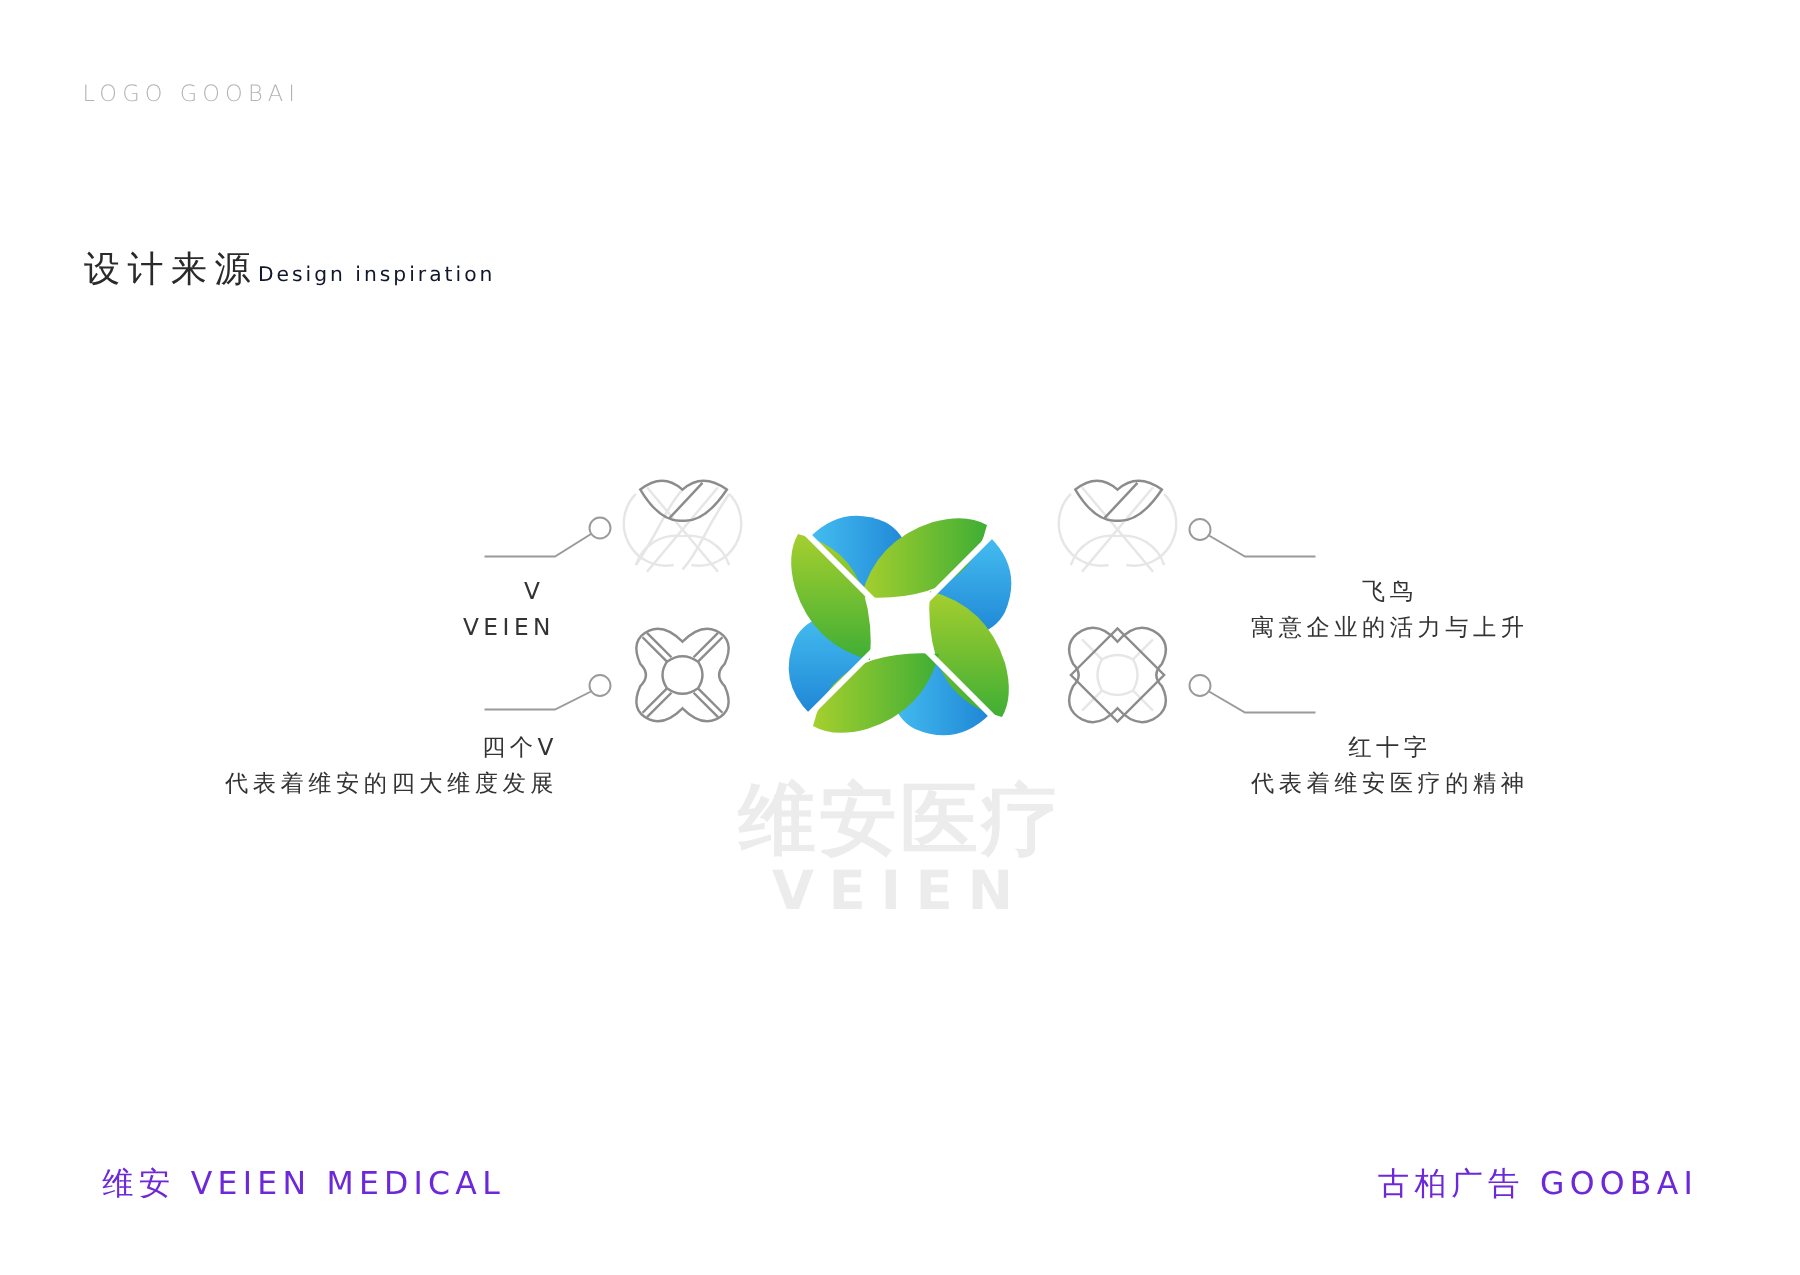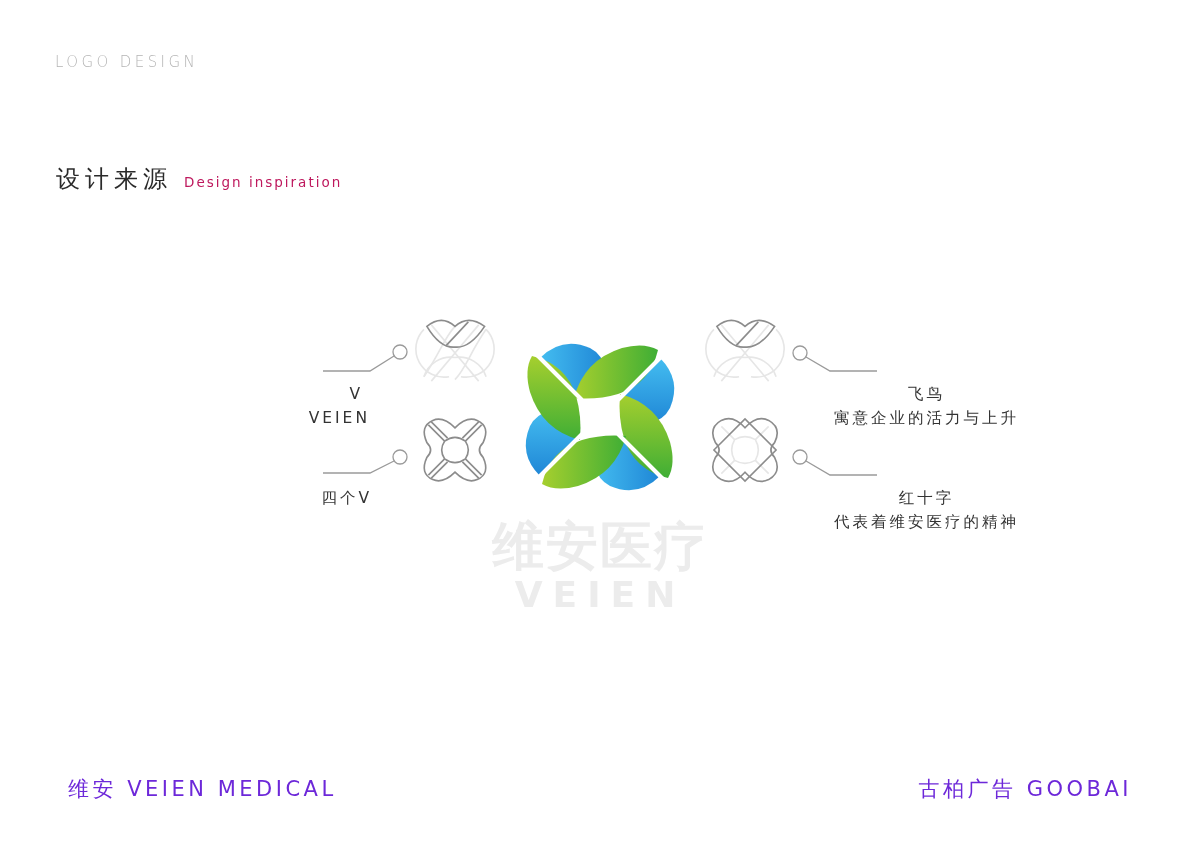--- a/index.html
+++ b/index.html
@@ -7,41 +7,41 @@
     width: 1200px; height: 850px; background: #ffffff; position: relative; overflow: hidden;
     font-family: "DejaVu Sans", "Liberation Sans", sans-serif;
   }
   .abs { position: absolute; }
   .kicker {
     left: 55px; top: 53px; font-size: 15px; letter-spacing: 3.4px; color: #b4b4b4; font-weight: 300;
     font-family: "DejaVu Sans", sans-serif;
   }
   .section-title { left: 56px; top: 148px; display: flex; align-items: baseline; }
   .section-title .cn { font-size: 24px; color: #2a2a2a; letter-spacing: 5px; margin-top: 15px; }
-  .section-title .en { font-size: 13.5px; color: #be185d; letter-spacing: 2px; margin-left: 12px; }
+  .section-title .en { font-size: 13.5px; color: #0f172a; letter-spacing: 2px; margin-left: 0; }
   .caption { font-size: 15.5px; color: #333; letter-spacing: 3px; line-height: 24px; }
   .cap-left { text-align: right; }
   .cap-right { text-align: center; }
   .watermark-cn {
     left: 470px; top: 512px; width: 260px; text-align: center;
     font-size: 52px; font-weight: bold; color: #ececec; letter-spacing: 2px;
   }
   .watermark-en {
     left: 470px; top: 574px; width: 260px; text-align: center;
     font-size: 36px; color: #ececec; letter-spacing: 10px; font-weight: bold;
   }
   .footer { font-size: 21px; color: #6d28d9; letter-spacing: 3.5px; top: 775px; }
   .footer-left { left: 68px; }
   .footer-right { right: 68px; margin-left: 40px; }
   svg { position: absolute; overflow: visible; }
 </style>
 </head>
 <body>
 
-<div class="abs kicker">LOGO DESIGN</div>
+<div class="abs kicker">LOGO GOOBAI</div>
 <div class="abs section-title">
   <span class="cn">设计来源</span>
   <span class="en">Design inspiration</span>
 </div>
 
 <svg width="1200" height="850" style="left:0;top:0;">
   <g stroke="#9a9a9a" stroke-width="1.3" fill="#fff">
 
     <polyline points="323,371 370,371 394,356" fill="none"></polyline>
     <circle cx="400" cy="352" r="7"></circle>
@@ -164,20 +164,21 @@
 
 <div class="abs watermark-cn">维安医疗</div>
 <div class="abs watermark-en">VEIEN</div>
 
 <div class="abs caption cap-left" style="right:830px;top:382px;">
   <div style="padding-right:7px;">V</div>
   <div>VEIEN</div>
 </div>
 <div class="abs caption cap-left" style="right:828px;top:486px;">
   <div>四个V</div>
+  <div>代表着维安的四大维度发展</div>
 </div>
 <div class="abs caption cap-right" style="left:834px;top:382px;">
   <div>飞鸟</div>
   <div>寓意企业的活力与上升</div>
 </div>
 <div class="abs caption cap-right" style="left:834px;top:486px;">
   <div>红十字</div>
   <div>代表着维安医疗的精神</div>
 </div>
 

